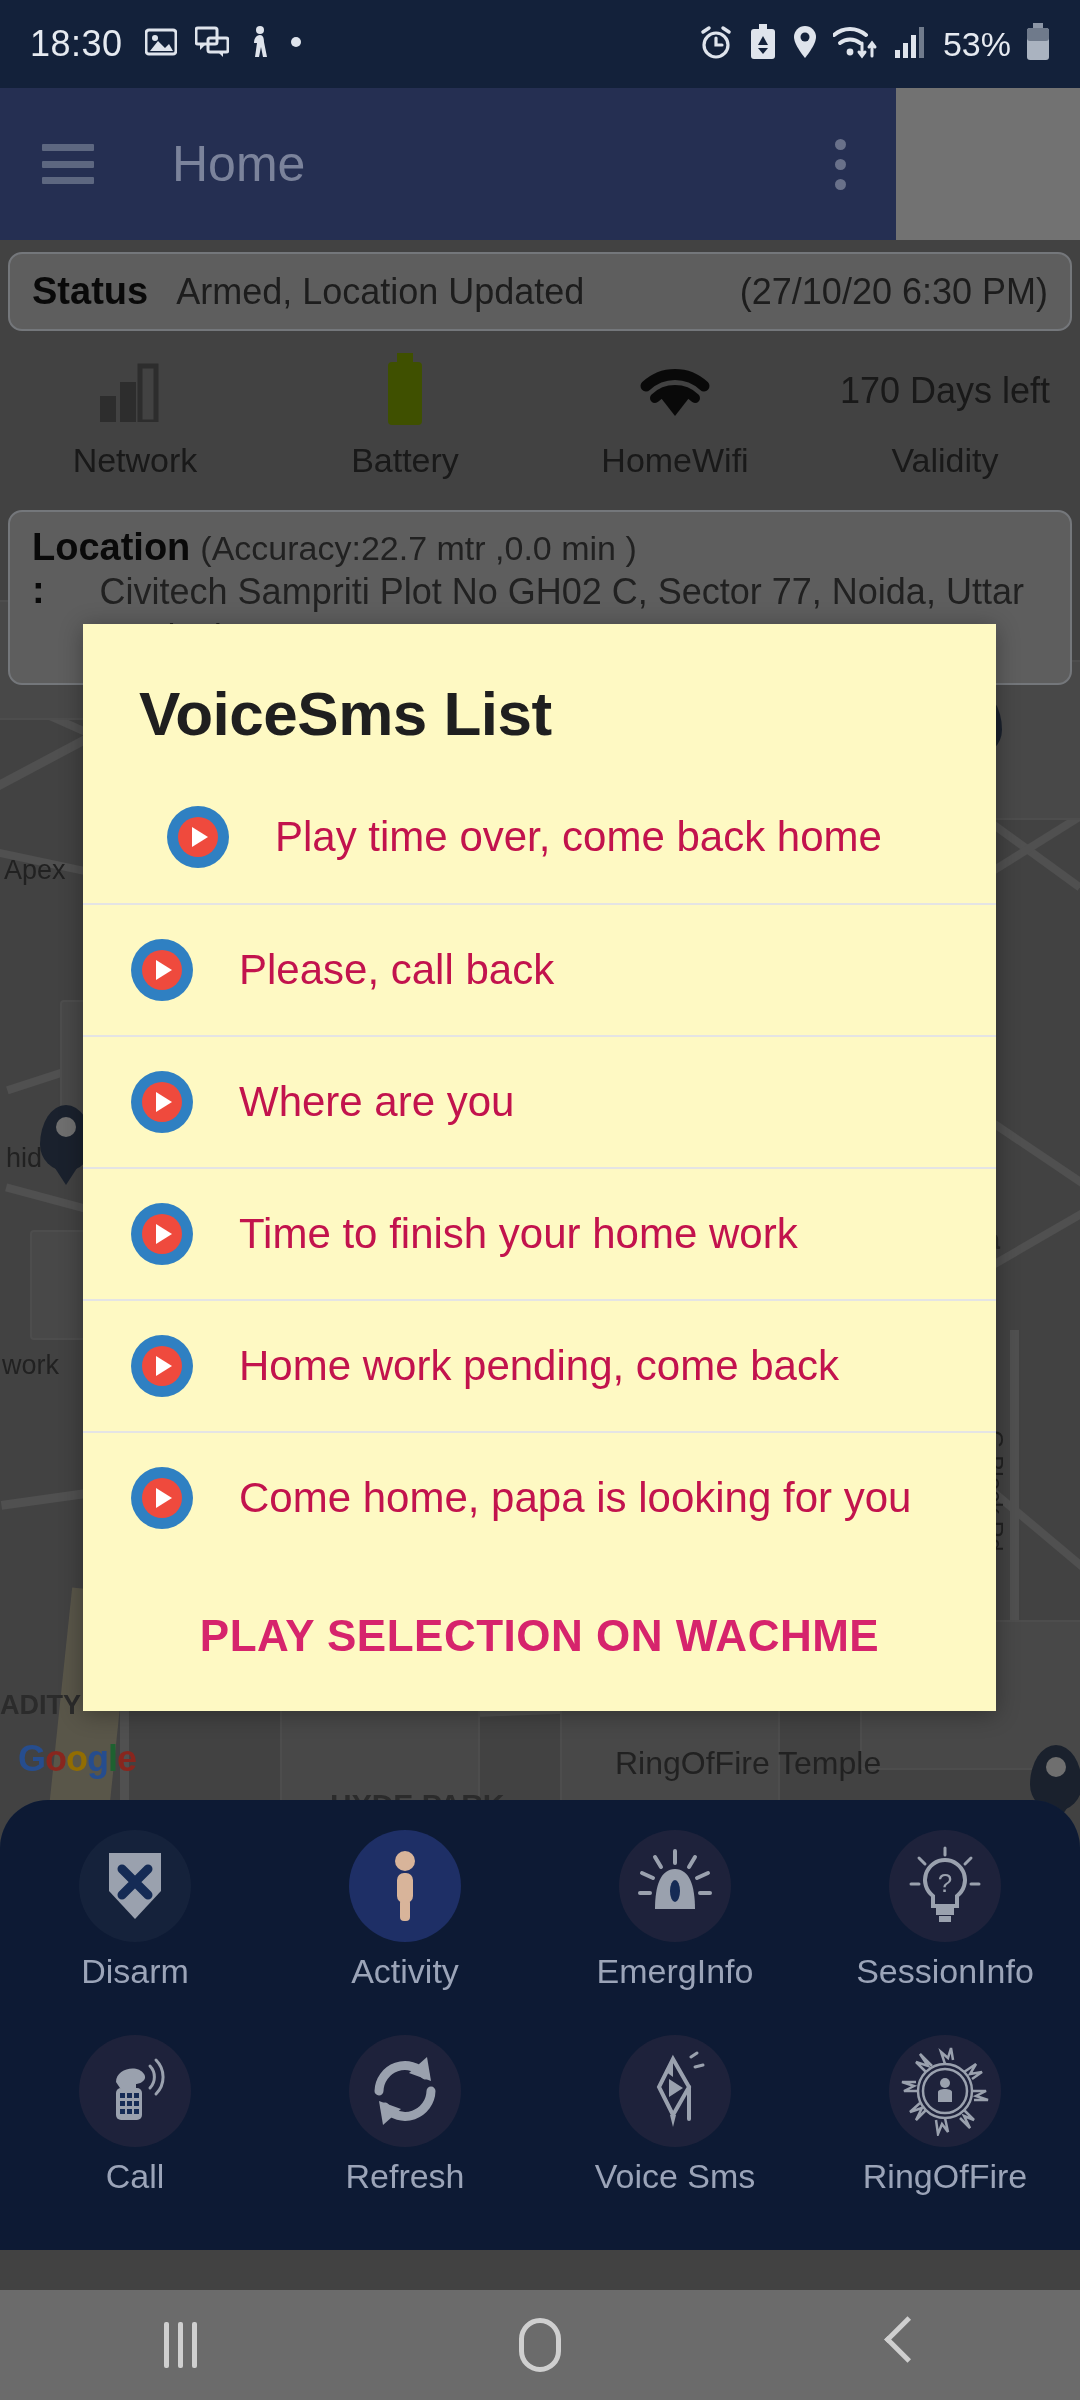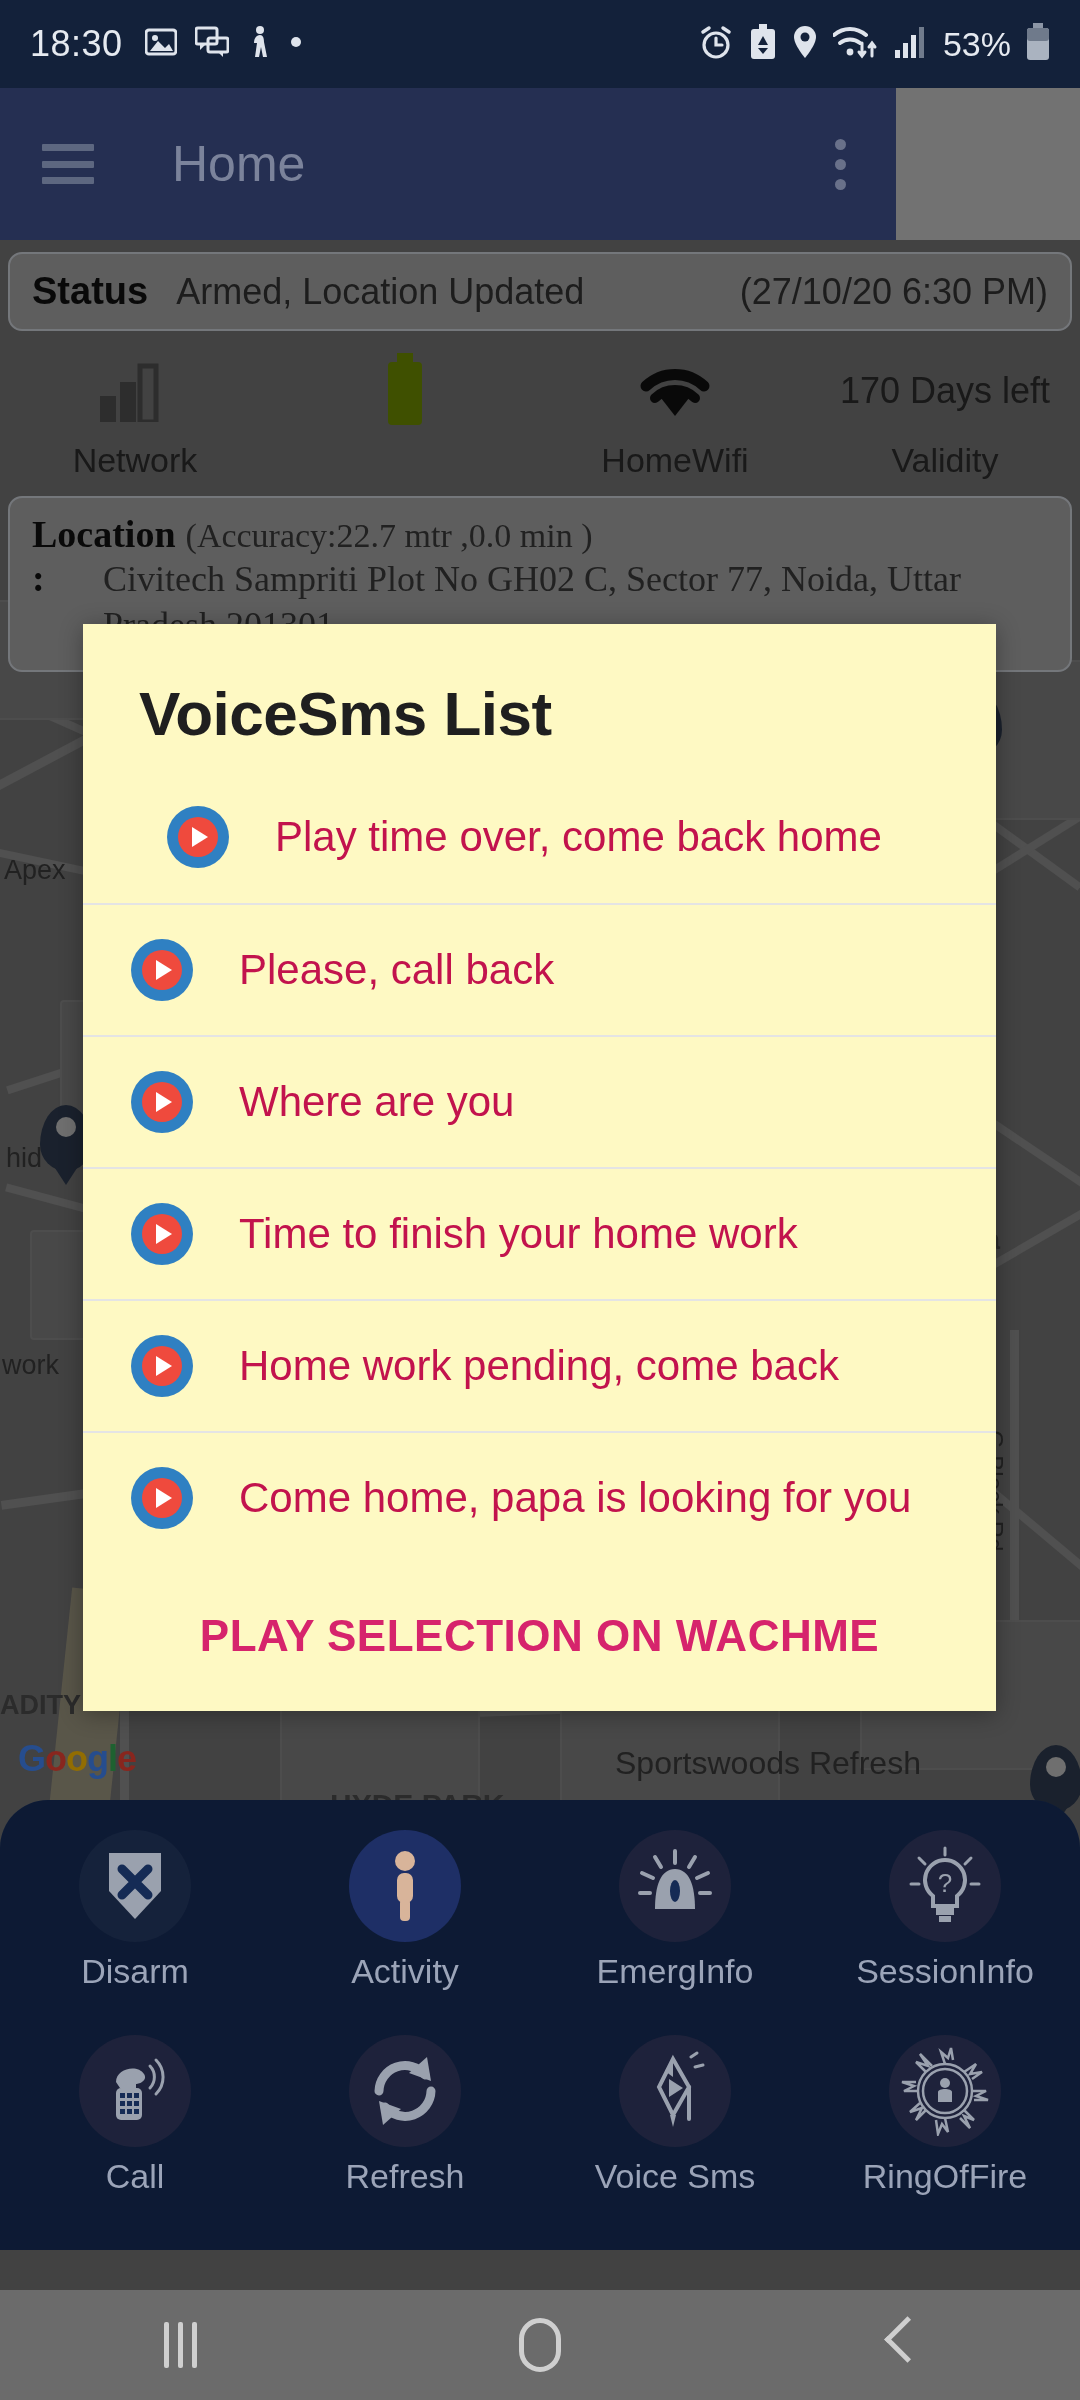--- a/index.html
+++ b/index.html
@@ -93,21 +93,21 @@
   #status-label{ font-size:38px; font-weight:bold; color:#111; }
   #status-text{ font-size:36px; color:#333; margin-left:28px; }
   #status-time{ font-size:36px; color:#333; margin-left:auto; }
 
   #stat-row{ display:flex; margin-top:14px; }
   .stat-col{ flex:1; text-align:center; }
   .stat-ico{ height:92px; display:flex; align-items:center; justify-content:center; }
   .stat-lbl{ font-size:34px; color:#2b2b2b; margin-top:4px; }
   #validity-val{ font-size:36px; color:#2b2b2b; line-height:92px; }
 
-  #location-card{ padding:14px 22px 22px 22px; margin-top:16px;font-family:Liberation Serif, serif; }
+  #location-card{ padding:14px 22px 22px 22px; margin-top:30px; }
   #loc-line1{ display:flex; align-items:baseline; }
   #loc-label{ font-size:38px; font-weight:bold; color:#111; }
   #loc-accuracy{ font-size:34px; color:#3a3a3a; margin-left:10px; }
   #loc-line2{ display:flex; }
   #loc-colon{ font-size:38px; font-weight:bold; color:#111; width:50px; }
   #loc-address{ font-size:36px; color:#3a3a3a; line-height:1.28; padding-left:28px; }
 
   
   #dialog{
     position:absolute; left:83px; top:624px; width:913px;
@@ -236,21 +236,21 @@
       <div class="inner"></div>
     </div>
 
   <div id="map-labels">
       <div class="maplabel" style="left: 4px; top: 855px; font-size: 27px;">Apex</div>
       <div class="maplabel" style="left: 6px; top: 1143px; font-size: 27px;">hid</div>
       <div class="maplabel" style="left: 2px; top: 1350px; font-size: 27px;">work</div>
       <div class="maplabel bold" style="left: 0; top: 1690px; font-size: 27px;">ADITY</div>
       <div class="maplabel bold" style="left: 985px; top: 1225px; font-size: 27px;">a</div>
       <div class="maplabel" style="left: 1008px; top: 1430px; font-size: 24px; transform: rotate(90deg); transform-origin: left top;">G Block Rd</div>
-      <div class="maplabel" style="left: 615px; top: 1745px; font-size: 32px;">Sportswoods Refresh</div>
+      <div class="maplabel" style="left: 615px; top: 1745px; font-size: 32px;">RingOfFire Temple</div>
       <div class="maplabel bold" style="left: 330px; top: 1788px; font-size: 30px;">HYDE PARK</div>
     </div>
 
   <div id="google-logo">
     <span>G</span><span>o</span><span>o</span><span>g</span><span>l</span><span>e</span>
   </div>
 </div>
 
 <div id="info-panel">
   <div class="card" id="status-card">
@@ -270,20 +270,21 @@
       </div>
       <div class="stat-lbl">Network</div>
     </div>
     <div class="stat-col">
       <div class="stat-ico">
         <svg width="46" height="76" viewBox="0 0 46 76">
           <rect x="15" y="0" width="16" height="9" fill="#6d8a00"></rect>
           <rect x="6" y="9" width="34" height="63" rx="4" fill="#6d8a00"></rect>
         </svg>
       </div>
+      <div class="stat-lbl">Battery</div>
     </div>
     <div class="stat-col">
       <div class="stat-ico">
         <svg width="78" height="62" viewBox="0 0 78 62">
           <path d="M39 56 L25 38 A22 22 0 0 1 53 38 Z" fill="#111"></path>
           <path d="M10 26 A42 42 0 0 1 68 26" stroke="#111" stroke-width="11" fill="none" stroke-linecap="round"></path>
           <path d="M19 38 A29 29 0 0 1 59 38" stroke="#111" stroke-width="10" fill="none" stroke-linecap="round"></path>
         </svg>
       </div>
       <div class="stat-lbl">HomeWifi</div>

